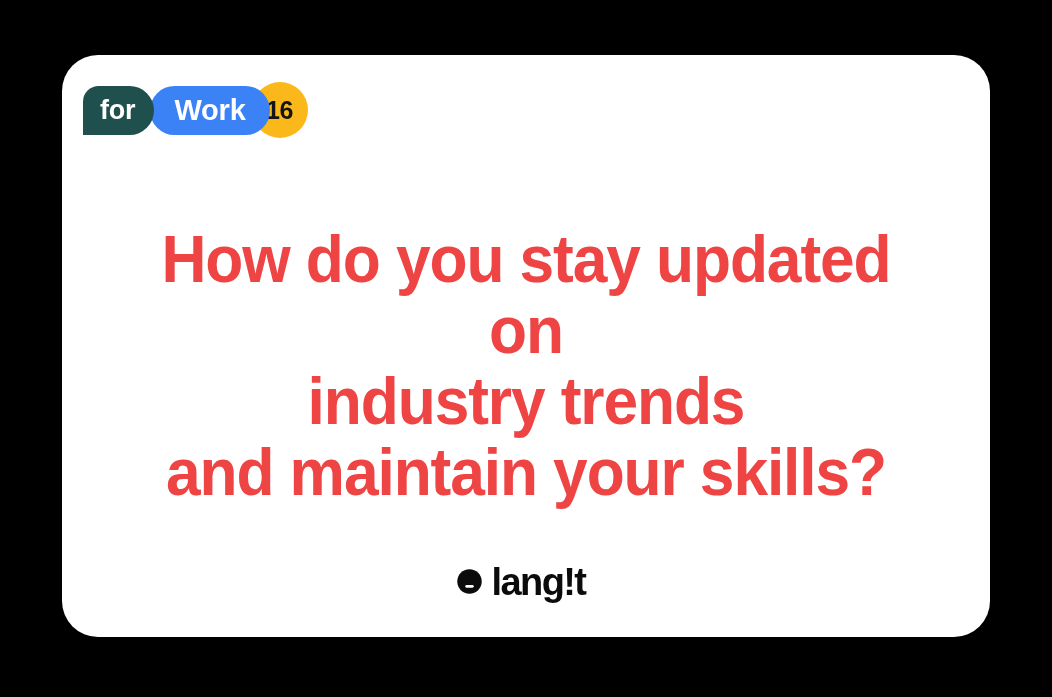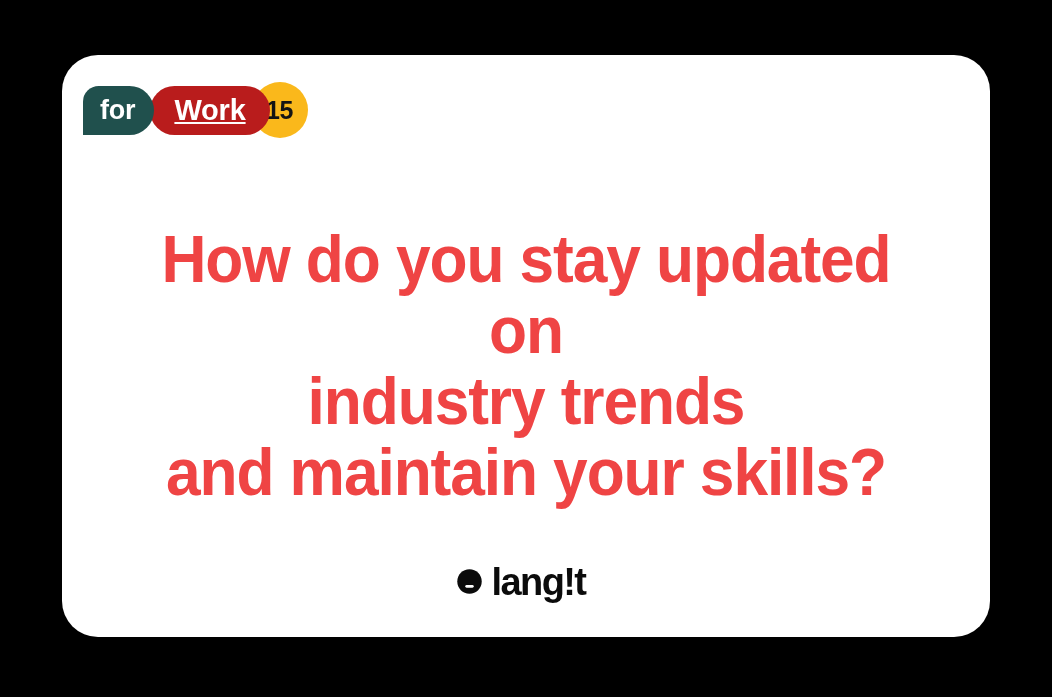--- a/index.html
+++ b/index.html
@@ -59,29 +59,28 @@
     background: #20504D;
     color: #FFFFFF;
     padding: 0 19px 0 17px;
     font-size: 27px;
     border-radius: 18px 28px 28px 0;
     position: relative;
     z-index: 3;
   }
 
   .badge-work {
-    background: #b91c1c;
+    background: #3b82f6;
     color: #FFFFFF;
     padding: 0 24px;
     font-size: 29px;
     border-radius: 28px;
     position: relative;
     margin-left: -4px;
     z-index: 2;
-    text-decoration: underline;
   }
 
   .badge-count {
     background: #FAB81B;
     color: #141414;
     width: 56px;
     height: 56px;
     padding: 0;
     font-size: 25px;
     border-radius: 50%;
@@ -142,21 +141,21 @@
 </head>
 <body>
 
 <div id="stage">
 
   <div class="card">
 
     <div class="badge-row">
       <span class="badge badge-for">for</span>
       <span class="badge badge-work">Work</span>
-      <span class="badge badge-count">15</span>
+      <span class="badge badge-count">16</span>
     </div>
 
     <div class="headline">
       <span class="hl-line">How do you stay updated on</span>
       <span class="hl-line">industry trends</span>
       <span class="hl-line">and maintain your skills?</span>
     </div>
 
     <div class="logo">
       <svg class="logo-mark" viewBox="0 0 32 32" aria-hidden="true">

